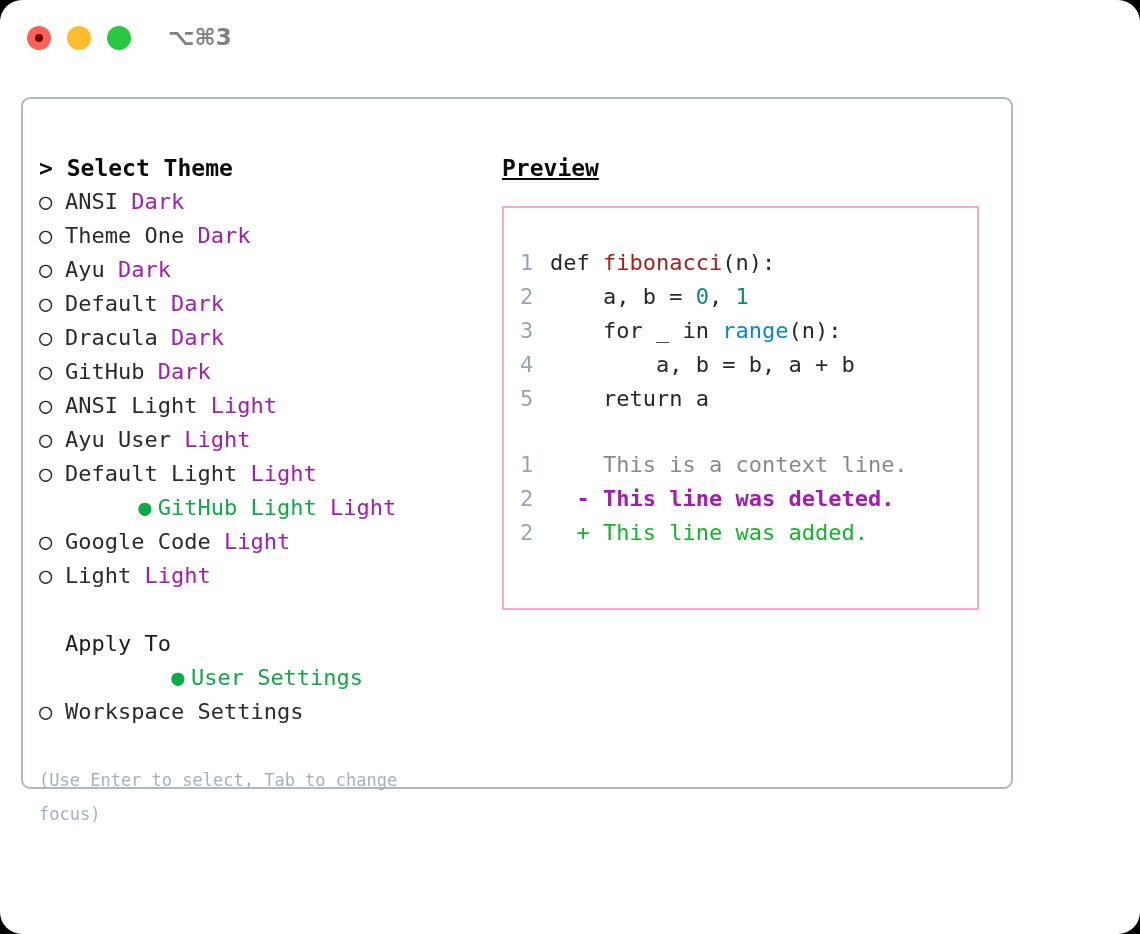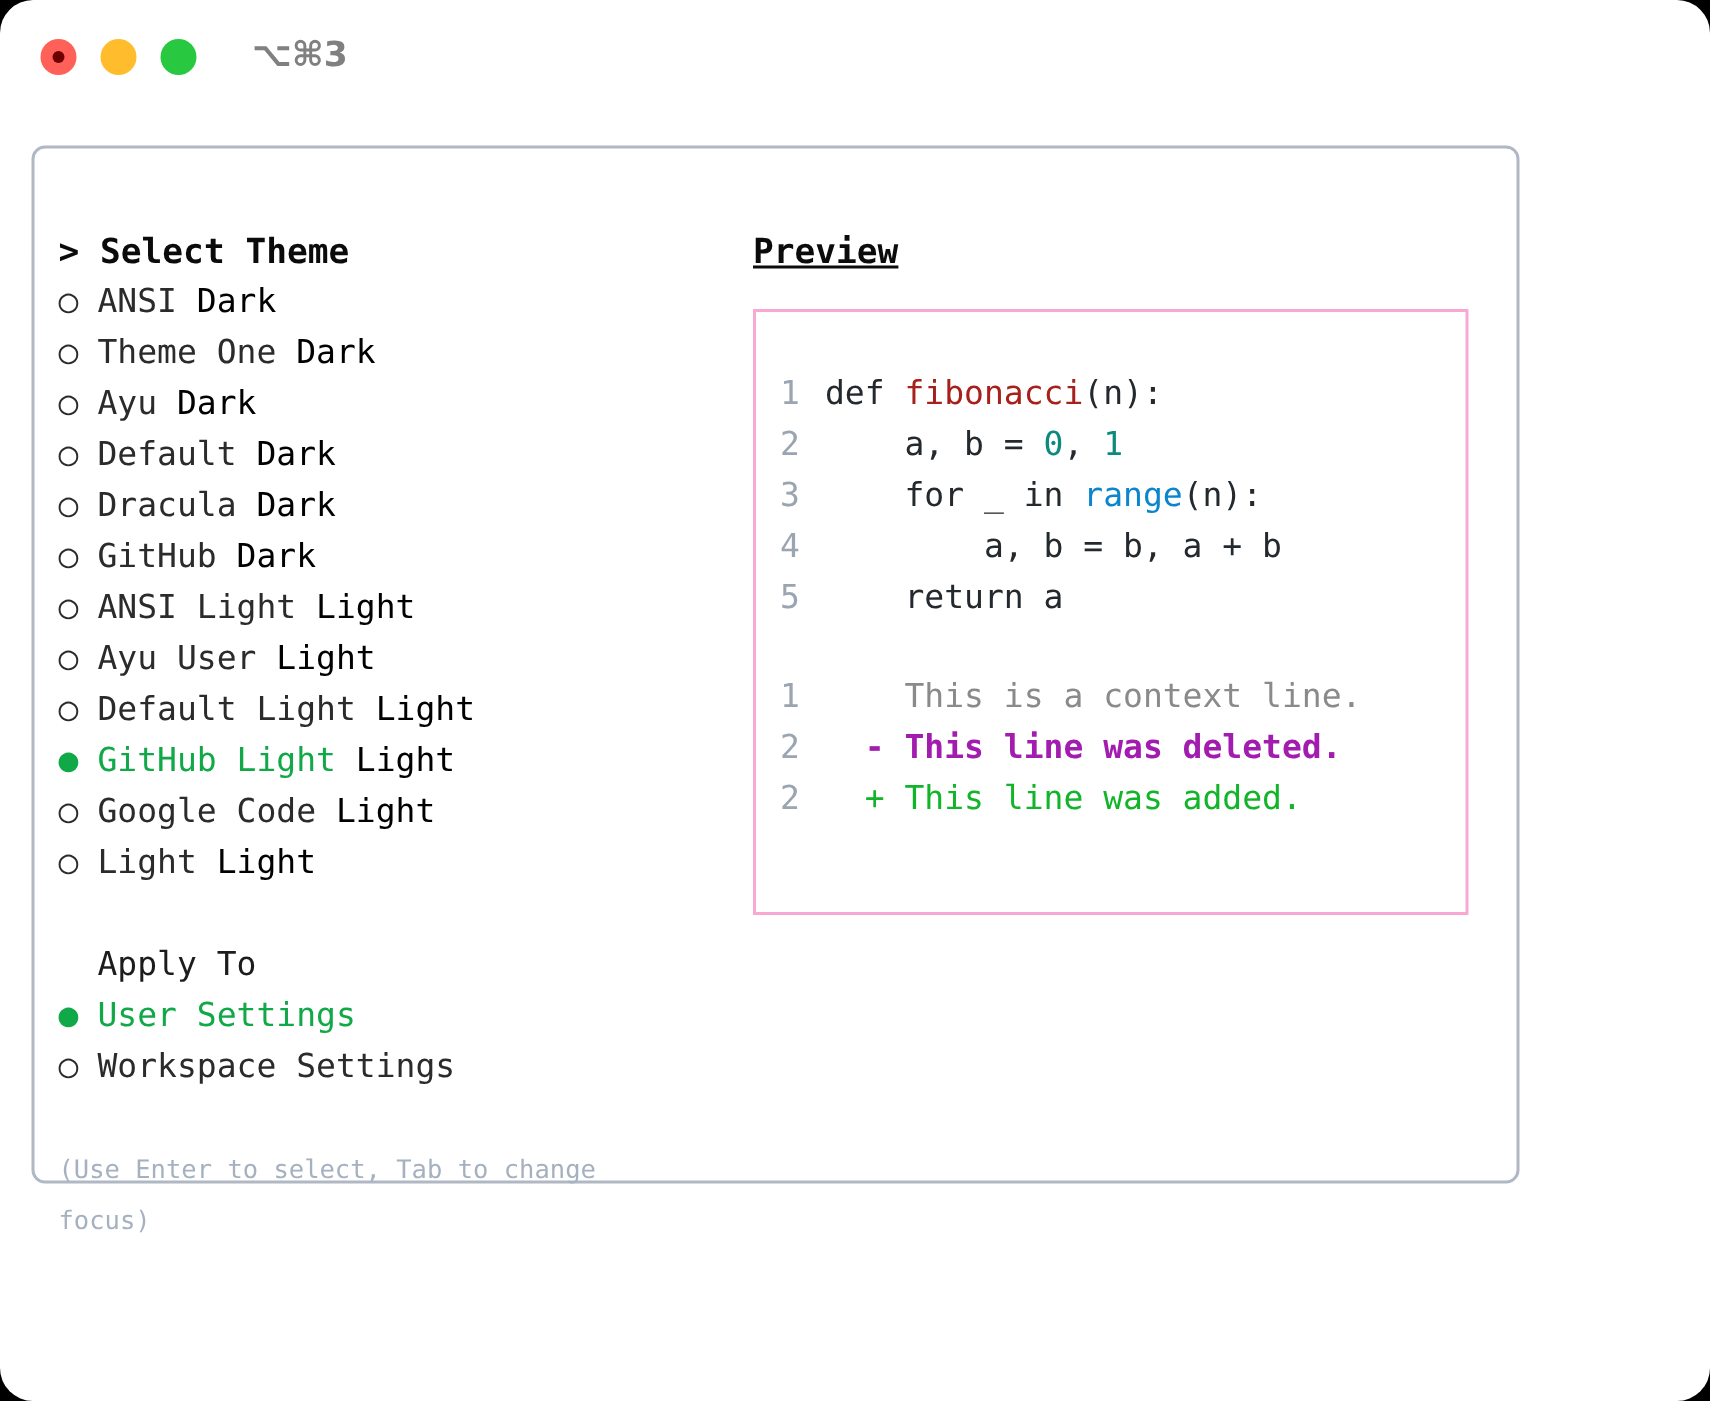--- a/index.html
+++ b/index.html
@@ -91,23 +91,23 @@
   .opt-row {
     font-size: 22px;
     line-height: 34px;
     color: #2b2b2b;
     white-space: pre;
   }
   .marker {
     display: inline-block;
     width: 26px;
   }
-  .opt-row.selected { color: #11a848; }
+  .opt-row.selected { color: #11a848; text-align: center; }
   .opt-row.selected .marker { color: #11a848; }
-  .cat { color: #000000; }
+  .cat { color: #a21caf; }
 
   .subhead {
     font-size: 22px;
     line-height: 34px;
     color: #1c1c1c;
     white-space: pre;
     padding-left: 26px;
   }
 
   .spacer { height: 34px; }

